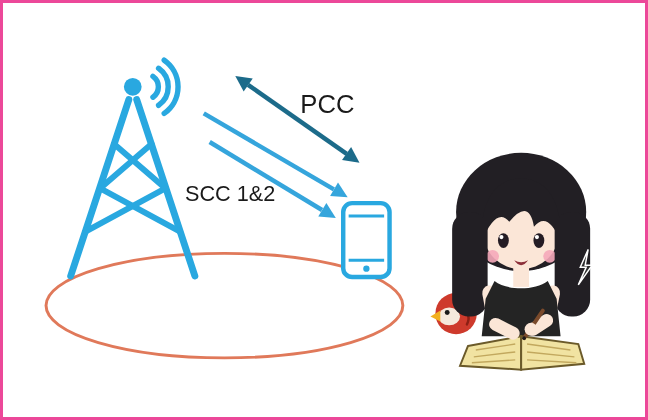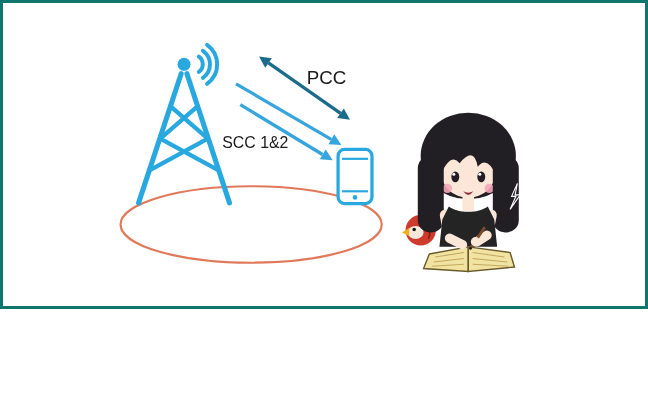--- a/index.html
+++ b/index.html
@@ -4,23 +4,23 @@
 <style>
   html, body {
     margin: 0;
     padding: 0;
     background: #ffffff;
     font-family: "Liberation Sans", sans-serif;
   }
   .canvas {
     position: relative;
     width: 648px;
-    height: 309px;
+    height: 420px;
     box-sizing: border-box;
-    border: 3px solid #0f766e;
+    border: 3px solid #ec4899;
     background: #ffffff;
     overflow: hidden;
   }
   .canvas svg {
     position: absolute;
     inset: 0;
     width: 100%;
     height: 100%;
   }
   text.diagram-label {

